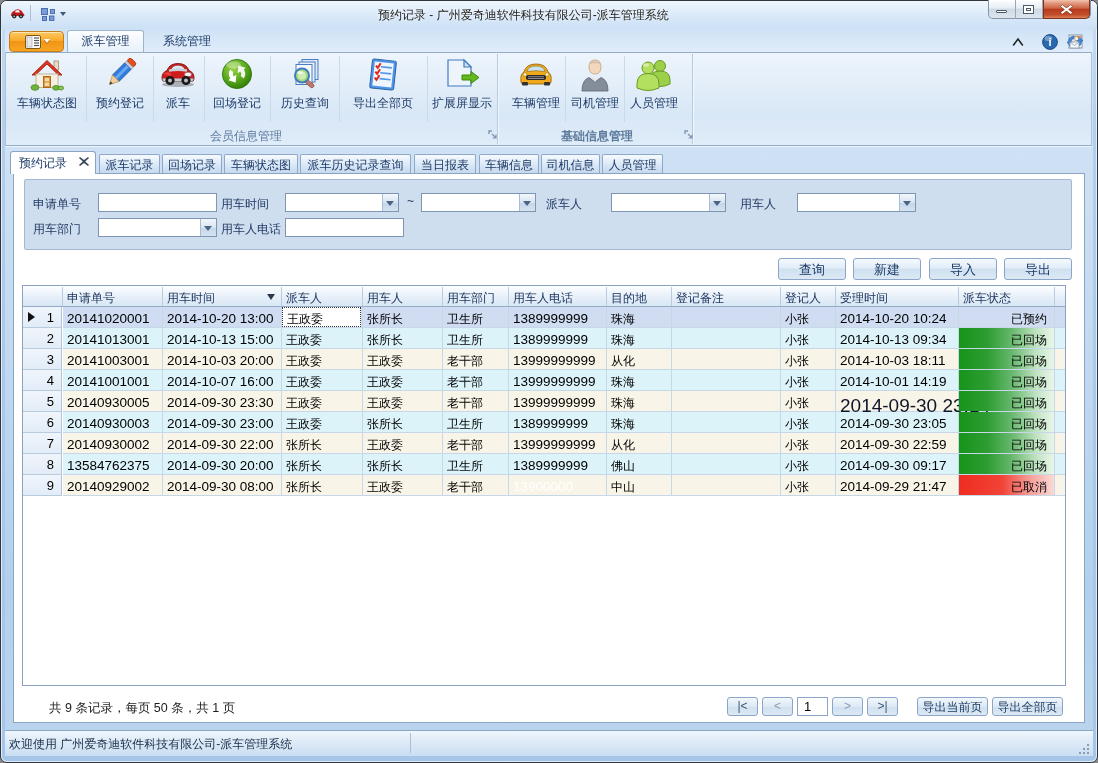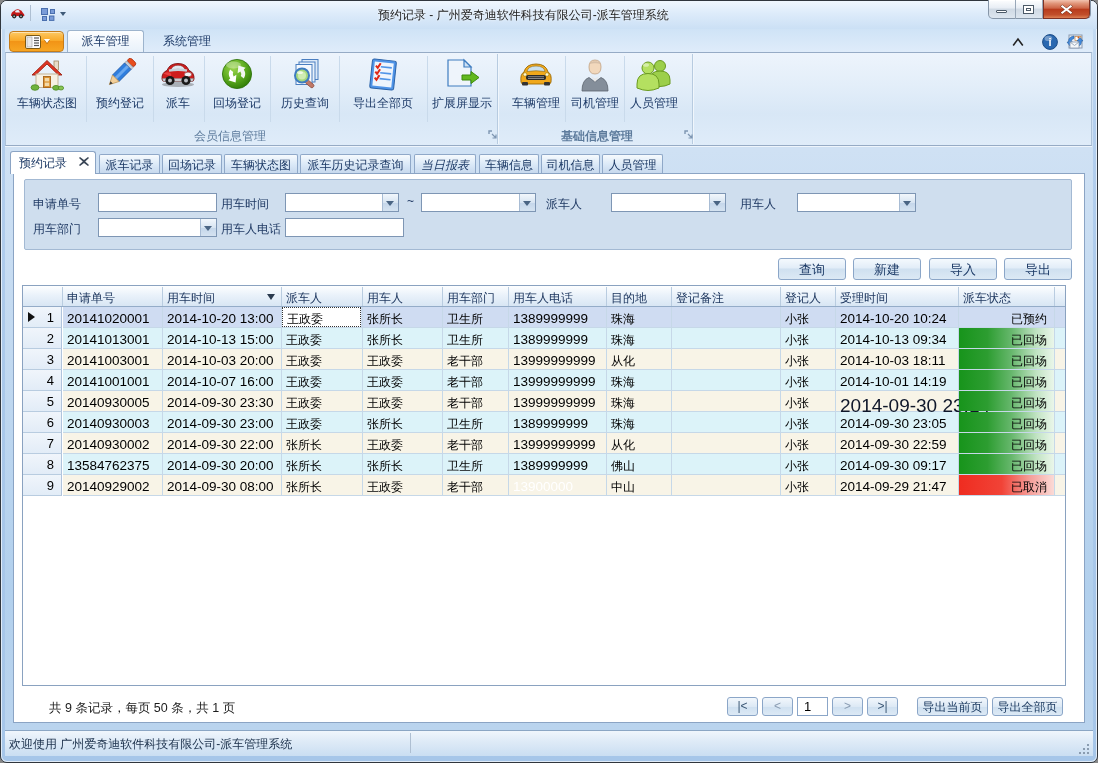--- a/index.html
+++ b/index.html
@@ -189,41 +189,41 @@
 </svg></div>
 <div class="abs" style="left:535px;top:95px;width:120px;text-align:center;font-size:12px;color:#1e3b68;">司机管理</div>
 <div class="abs" style="left:636px;top:58px;width:36px;height:34px;"><svg width="36" height="34" viewBox="0 0 36 34">
 <circle cx="24" cy="8" r="5.5" fill="#9ccf4a" stroke="#6a9a20" stroke-width="1"></circle>
 <path d="M14 22 Q14 13 24 13 Q34 13 34 22 L34 26 Q29 28.5 24 28.5 Q19 28.5 14 26 Z" fill="#9ccf4a" stroke="#6a9a20" stroke-width="1"></path>
 <circle cx="12" cy="10" r="6" fill="#b4e060" stroke="#6a9a20" stroke-width="1"></circle>
 <path d="M1 26 Q1 15.5 12 15.5 Q23 15.5 23 26 L23 30 Q17 32.5 12 32.5 Q7 32.5 1 30 Z" fill="#b4e060" stroke="#6a9a20" stroke-width="1"></path>
 <ellipse cx="10" cy="7" rx="3" ry="1.8" fill="rgba(255,255,255,.45)"></ellipse>
 </svg></div>
 <div class="abs" style="left:594px;top:95px;width:120px;text-align:center;font-size:12px;color:#1e3b68;">人员管理</div>
-<div class="abs" style="left:130px;top:128px;width:200px;text-align:center;font-size:12px;color:#5d7b9c;">会员信息管理</div>
+<div class="abs" style="left:146px;top:128px;width:200px;text-align:center;font-size:12px;color:#5d7b9c;">会员信息管理</div>
 <div class="abs" style="left:497px;top:128px;width:200px;text-align:center;font-size:12px;color:#5d7b9c;font-weight:bold;">基础信息管理</div>
 <svg class="abs" style="left:488px;top:130px;" width="11" height="11" viewBox="0 0 11 11">
 <path d="M1 4 L1 1 L4 1" fill="none" stroke="#7e96b2" stroke-width="1.4"></path>
 <path d="M4 4 L8 8 M8 4.5 L8 8 L4.5 8" fill="none" stroke="#7e96b2" stroke-width="1.2"></path>
 </svg>
 <svg class="abs" style="left:684px;top:130px;" width="11" height="11" viewBox="0 0 11 11">
 <path d="M1 4 L1 1 L4 1" fill="none" stroke="#7e96b2" stroke-width="1.4"></path>
 <path d="M4 4 L8 8 M8 4.5 L8 8 L4.5 8" fill="none" stroke="#7e96b2" stroke-width="1.2"></path>
 </svg>
 <div class="abs" style="left:13px;top:173px;width:1072px;height:550px;background:#fff;border:1px solid #8ba4c4;"></div>
 <div class="abs" style="left:99px;top:154px;width:61px;height:19px;border:1px solid #8fa8c8;border-bottom:none;border-radius:2px 2px 0 0;background:linear-gradient(180deg,#f6fafd 0%,#dceaf8 50%,#c7d9ee 100%);"></div>
 <div class="abs" style="left:99px;top:157px;width:61px;text-align:center;font-size:12px;color:#1d3a66;">派车记录</div>
 <div class="abs" style="left:162px;top:154px;width:60px;height:19px;border:1px solid #8fa8c8;border-bottom:none;border-radius:2px 2px 0 0;background:linear-gradient(180deg,#f6fafd 0%,#dceaf8 50%,#c7d9ee 100%);"></div>
 <div class="abs" style="left:162px;top:157px;width:60px;text-align:center;font-size:12px;color:#1d3a66;">回场记录</div>
 <div class="abs" style="left:224px;top:154px;width:74px;height:19px;border:1px solid #8fa8c8;border-bottom:none;border-radius:2px 2px 0 0;background:linear-gradient(180deg,#f6fafd 0%,#dceaf8 50%,#c7d9ee 100%);"></div>
 <div class="abs" style="left:224px;top:157px;width:74px;text-align:center;font-size:12px;color:#1d3a66;">车辆状态图</div>
 <div class="abs" style="left:300px;top:154px;width:111px;height:19px;border:1px solid #8fa8c8;border-bottom:none;border-radius:2px 2px 0 0;background:linear-gradient(180deg,#f6fafd 0%,#dceaf8 50%,#c7d9ee 100%);"></div>
 <div class="abs" style="left:300px;top:157px;width:111px;text-align:center;font-size:12px;color:#1d3a66;">派车历史记录查询</div>
 <div class="abs" style="left:414px;top:154px;width:62px;height:19px;border:1px solid #8fa8c8;border-bottom:none;border-radius:2px 2px 0 0;background:linear-gradient(180deg,#f6fafd 0%,#dceaf8 50%,#c7d9ee 100%);"></div>
-<div class="abs" style="left:414px;top:157px;width:62px;text-align:center;font-size:12px;color:#1d3a66;font-style:italic;">当日报表</div>
+<div class="abs" style="left:414px;top:157px;width:62px;text-align:center;font-size:12px;color:#1d3a66;">当日报表</div>
 <div class="abs" style="left:479px;top:154px;width:60px;height:19px;border:1px solid #8fa8c8;border-bottom:none;border-radius:2px 2px 0 0;background:linear-gradient(180deg,#f6fafd 0%,#dceaf8 50%,#c7d9ee 100%);"></div>
 <div class="abs" style="left:479px;top:157px;width:60px;text-align:center;font-size:12px;color:#1d3a66;">车辆信息</div>
 <div class="abs" style="left:541px;top:154px;width:59px;height:19px;border:1px solid #8fa8c8;border-bottom:none;border-radius:2px 2px 0 0;background:linear-gradient(180deg,#f6fafd 0%,#dceaf8 50%,#c7d9ee 100%);"></div>
 <div class="abs" style="left:541px;top:157px;width:59px;text-align:center;font-size:12px;color:#1d3a66;">司机信息</div>
 <div class="abs" style="left:602px;top:154px;width:61px;height:19px;border:1px solid #8fa8c8;border-bottom:none;border-radius:2px 2px 0 0;background:linear-gradient(180deg,#f6fafd 0%,#dceaf8 50%,#c7d9ee 100%);"></div>
 <div class="abs" style="left:602px;top:157px;width:61px;text-align:center;font-size:12px;color:#1d3a66;">人员管理</div>
 <div class="abs" style="left:10px;top:151px;width:86px;height:23px;border:1px solid #8ba4c4;border-bottom:none;border-radius:3px 3px 0 0;background:#fff;"></div>
 <div class="abs" style="left:19px;top:155px;font-size:12px;color:#1d3a66;">预约记录</div>
 <svg class="abs" style="left:79px;top:157px;" width="10" height="9" viewBox="0 0 10 9">
 <path d="M1 0 L5 3.1 L9 0 L10 1.1 L6.2 4.5 L10 7.9 L9 9 L5 5.9 L1 9 L0 7.9 L3.8 4.5 L0 1.1 Z" fill="#3a4656"></path>

